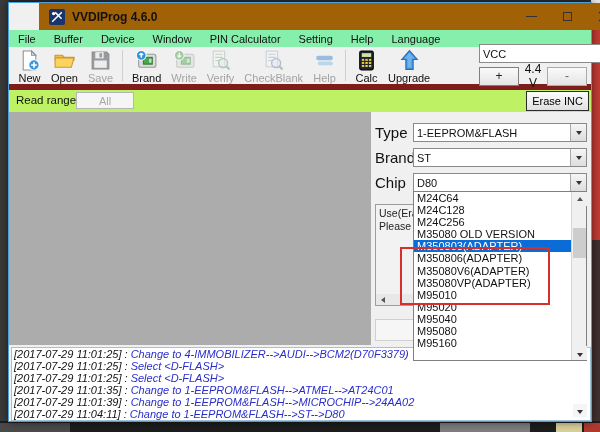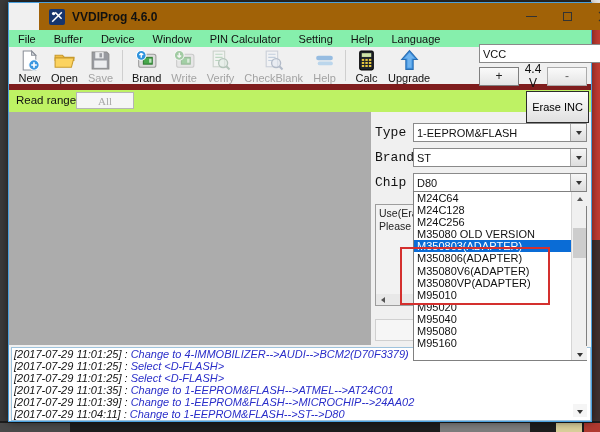--- a/index.html
+++ b/index.html
@@ -54,30 +54,30 @@
   .volt-btn { width:40px; height:19px; background:linear-gradient(#fafafa,#e4e4e4); border:1px solid #7f7f7f;
               font-size:12px; color:#222; display:flex; align-items:center; justify-content:center; cursor:pointer; }
   .volt-btn.minus { border-color:#ababab; color:#666; }
   .volt-val { flex:1; text-align:center; font-size:12px; color:#111; }
 
   
   .rangebar { position:absolute; left:0; top:87px; width:100%; height:22px; background:#bef264; }
   .range-label { position:absolute; left:7px; top:4px; font-size:11.5px; color:#111; }
   .range-input { position:absolute; left:67px; top:2px; width:58px; height:17px; border:1px solid #b5b5b5;
                  background:#f5f5f5; color:#a8a8a8; font-size:11px; text-align:center;
-                 font-family:Liberation Serif, serif; }
-  .erase-inc { position:absolute; right:2px; top:1px; width:63px; height:32px; border:1px solid #2b2b2b;
+                 font-family:Liberation Sans, sans-serif; }
+  .erase-inc { position:absolute; right:2px; top:1px; width:63px; height:20px; border:1px solid #2b2b2b;
                background:linear-gradient(#fdfdfd,#e0e0e0); font-size:11px; color:#000;
                font-family:"Liberation Sans", sans-serif; cursor:pointer; }
 
   
   .canvas { position:absolute; left:0; top:109px; width:362px; height:233px; background:#acacac; }
 
   .panel-row { position:absolute; left:366px; height:19px; display:flex; align-items:center; }
-  .panel-label { font-size:13px; color:#111; width:38px;font-family:Liberation Mono, monospace; }
+  .panel-label { font-size:15px; color:#111; width:38px; }
   .combo { position:relative; width:174px; height:19px; background:#fff; border:1px solid #8a8a8a;
            display:flex; align-items:center; cursor:default; }
   .combo-val { flex:1; font-size:11px; color:#111; padding-left:3px; white-space:nowrap; overflow:hidden; }
   .combo-arrow-btn { width:16px; height:100%; background:linear-gradient(#f6f6f6,#ddd); border-left:1px solid #aaa;
                      display:flex; align-items:center; justify-content:center; }
   .tri-down { width:0; height:0; border:3.5px solid transparent; border-top:4.5px solid #333; margin-top:4px; }
   .tri-up   { width:0; height:0; border:3.5px solid transparent; border-bottom:4.5px solid #555; margin-bottom:4px; }
   .tri-left { width:0; height:0; border:3.5px solid transparent; border-right:4.5px solid #555; margin-right:3px; }
 
   

